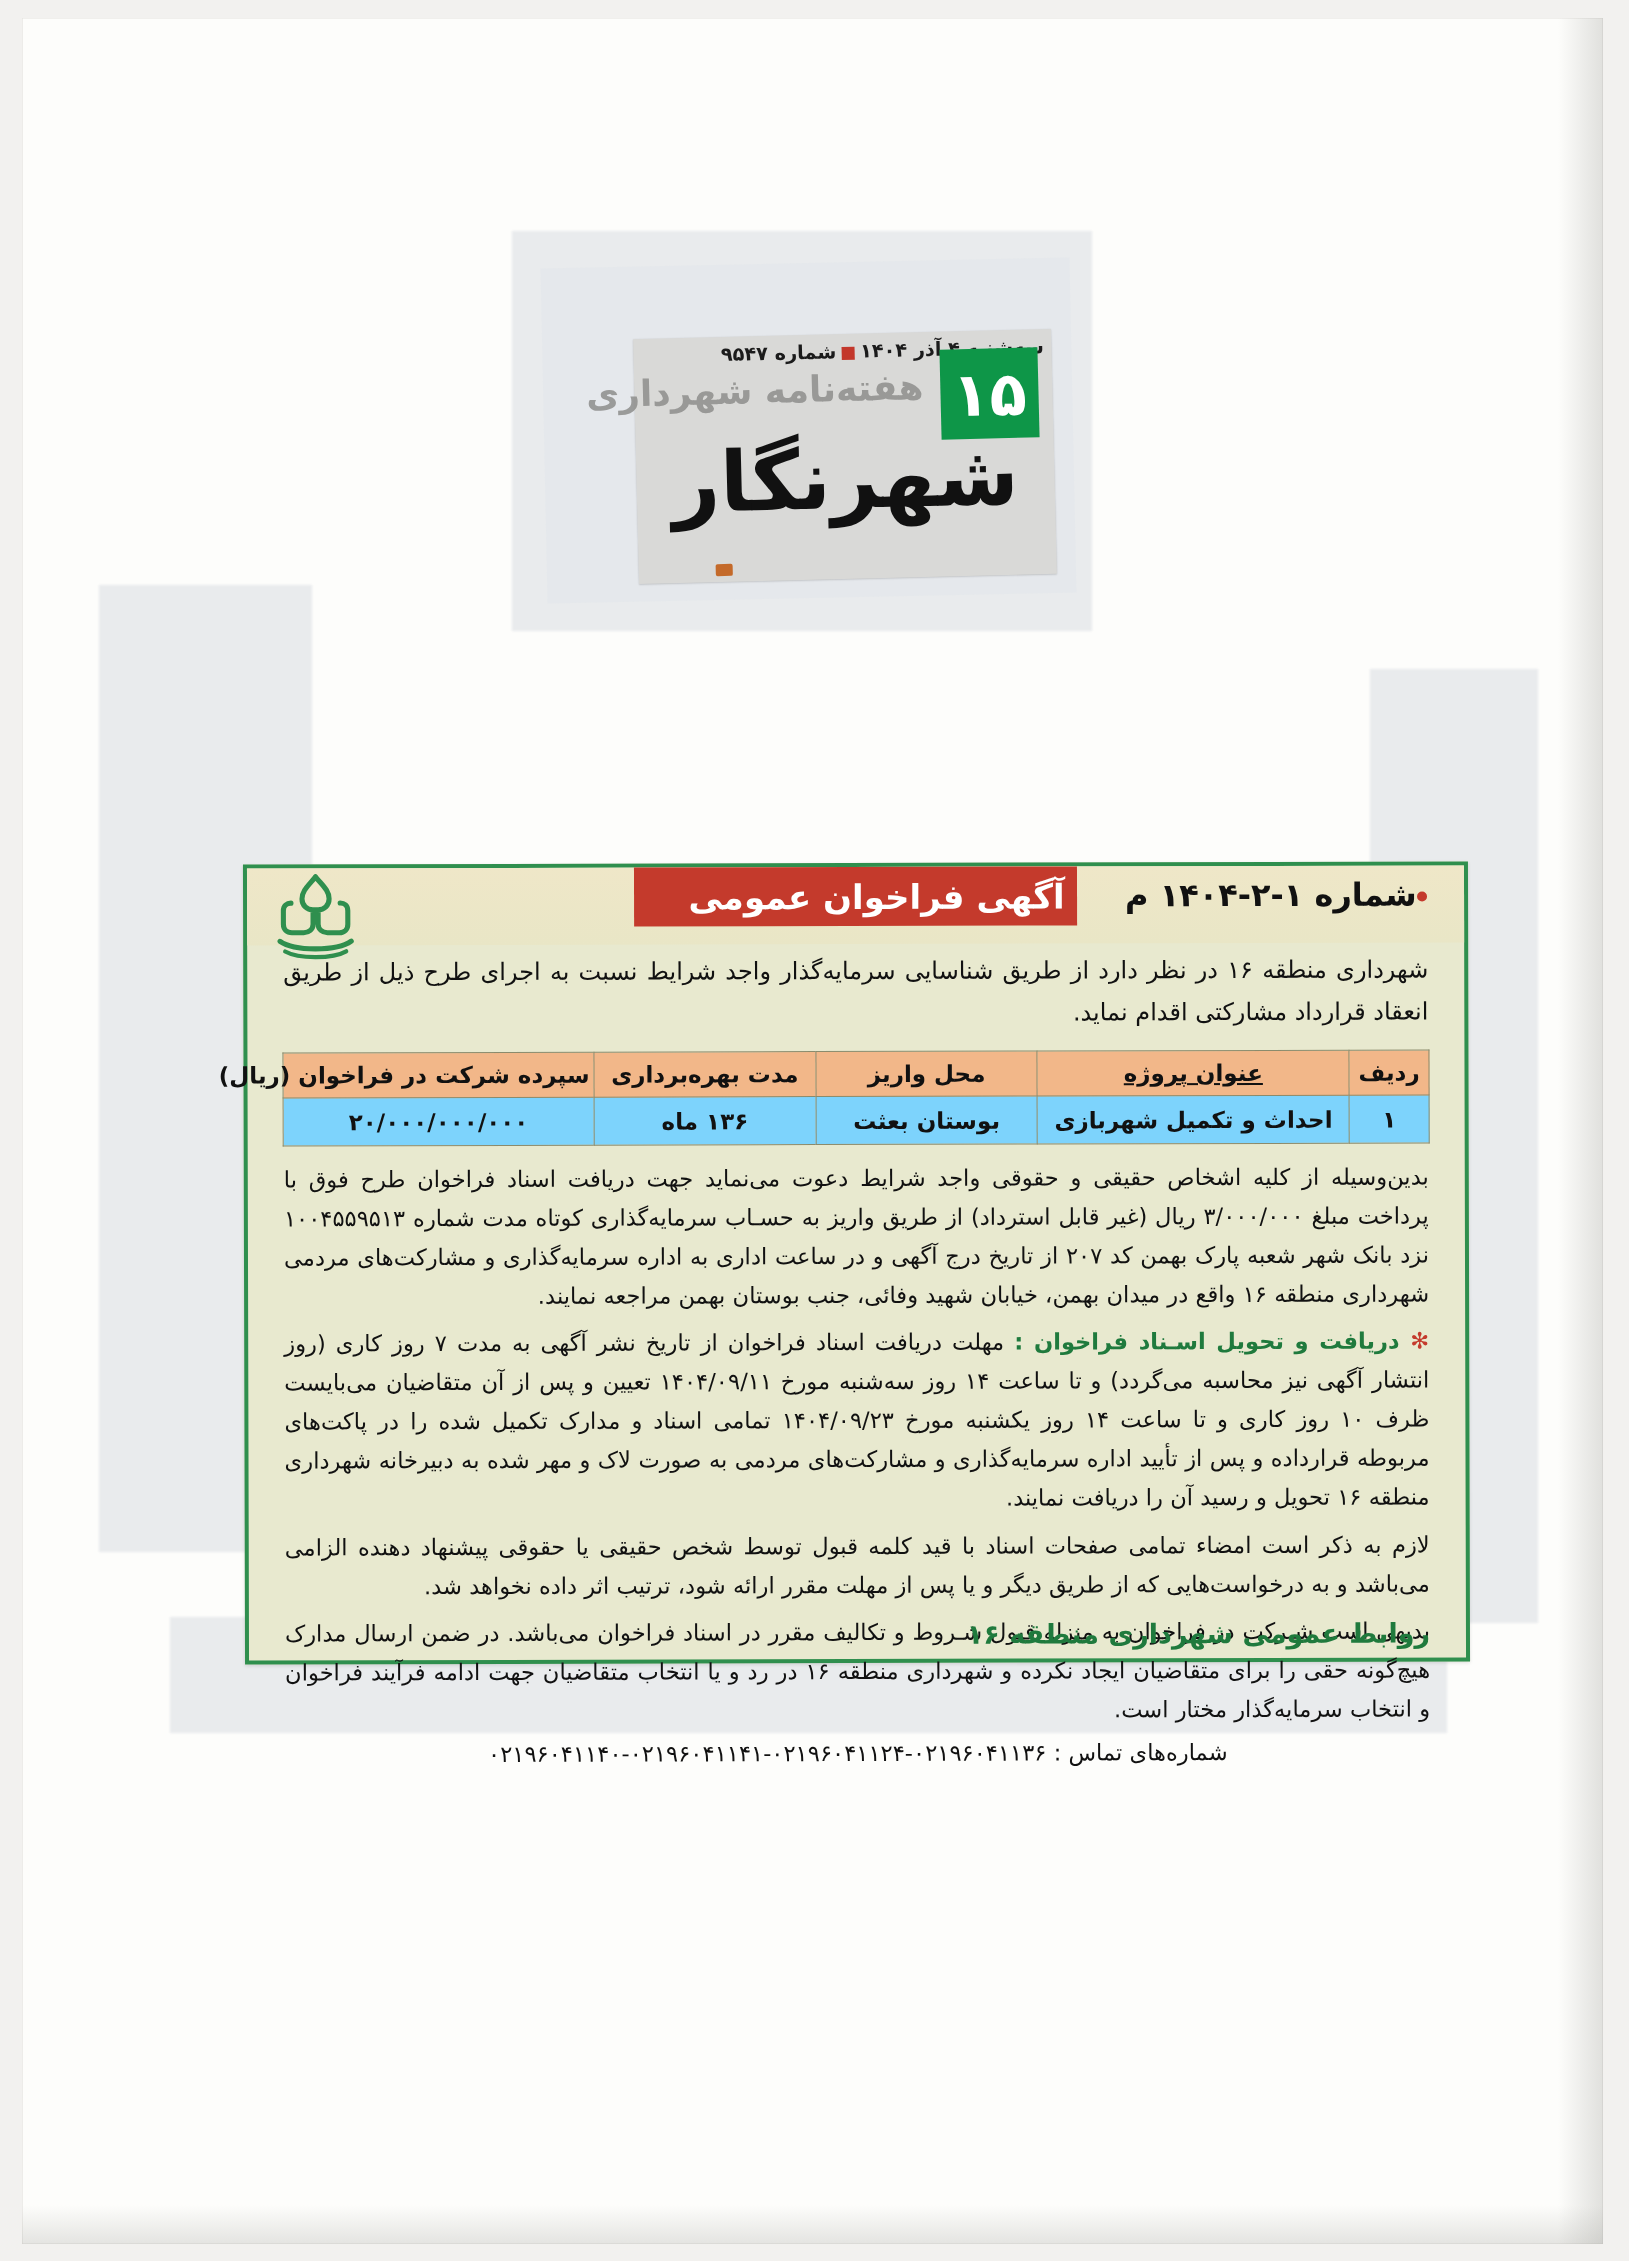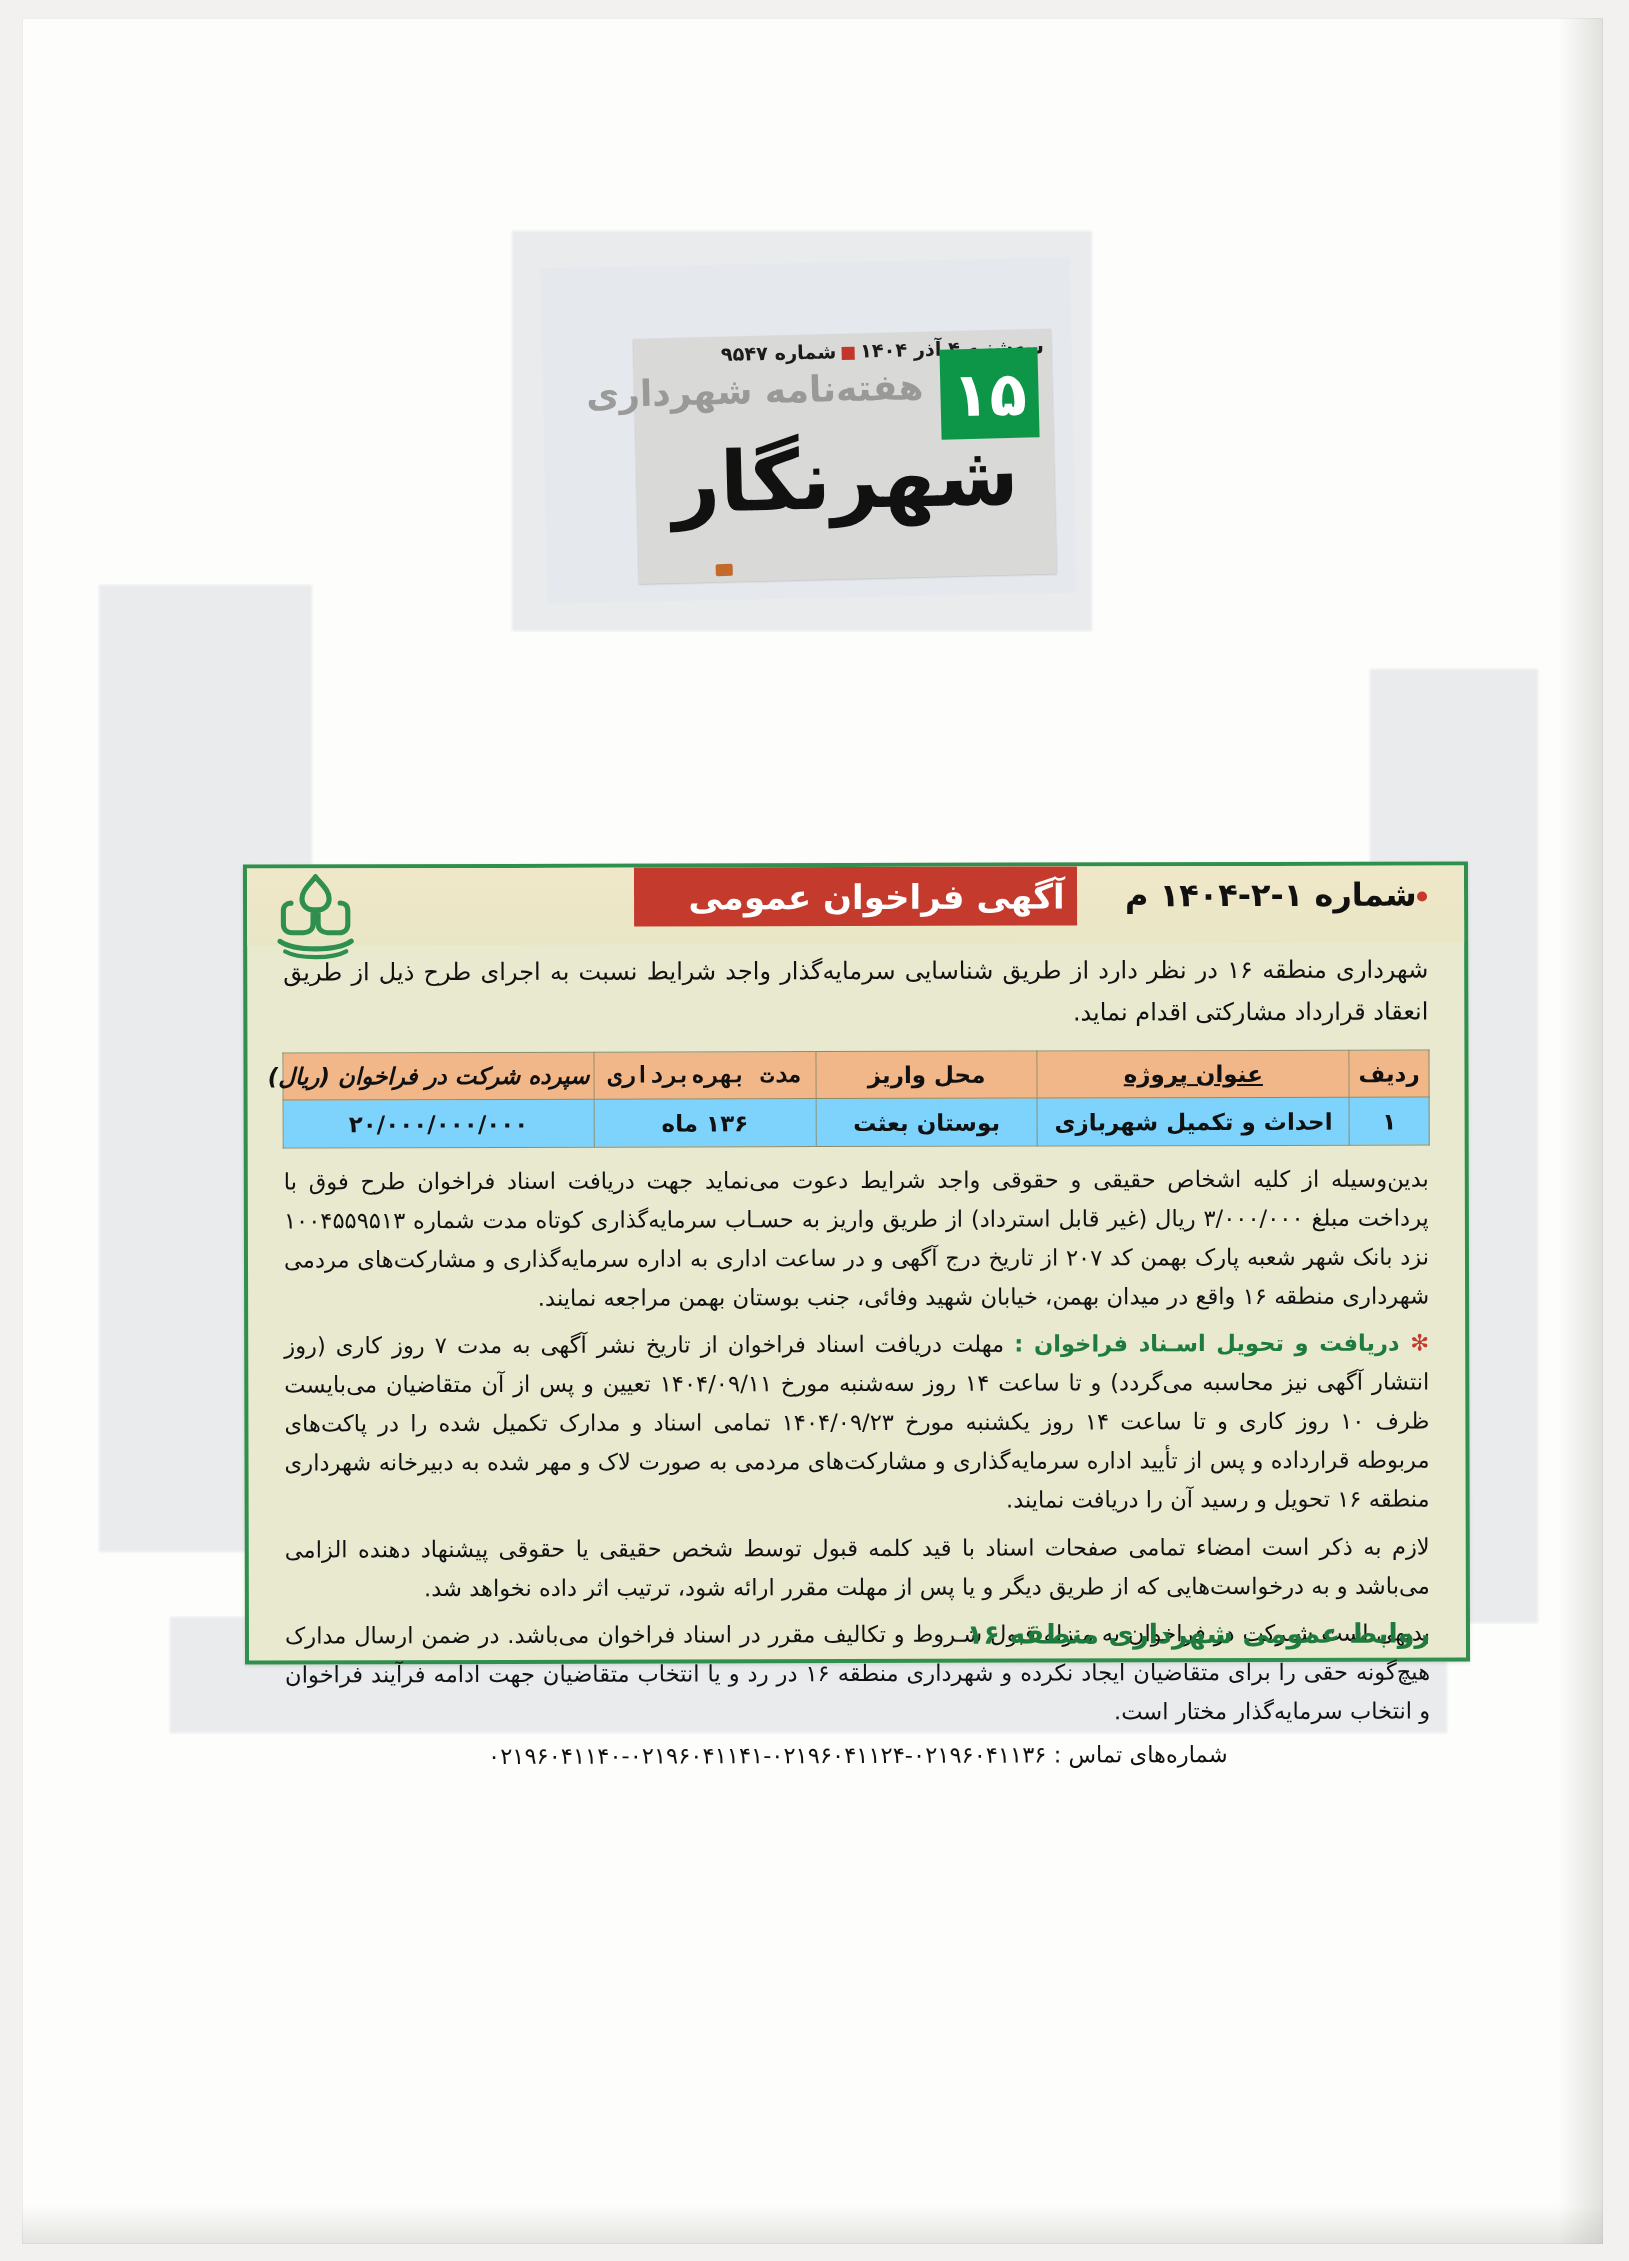--- a/index.html
+++ b/index.html
@@ -239,22 +239,22 @@
     font-size: 23px;
     font-weight: bold;
     color: #111;
     padding: 10.3px 3.9px;
     text-align: center;
     white-space: nowrap;
   }
   .col-radif { width: 71px; margin-left: 40px; }
   .col-title { width: 303px; text-decoration: underline; }
   .col-place { width: 213px; }
-  .col-dur   { width: 213px; font-family: Liberation Mono, monospace; }
-  .col-dep   { width: auto; font-style: italic; }
+  .col-dur   { width: 213px; }
+  .col-dep   { width: auto; }
 
   .body-text {
     margin: 14px 36px 0 36px;
     font-size: 22.6px;
     line-height: 1.72;
     color: #111;
     text-align: justify;
     direction: rtl;
   }
   .body-text p { margin: 0 0 9px 0; }

